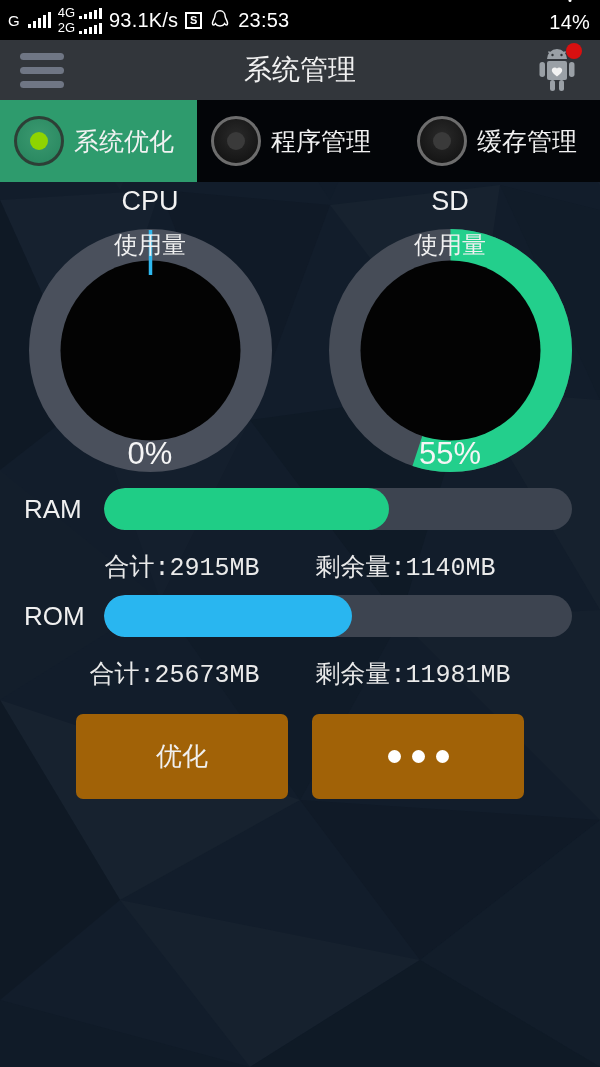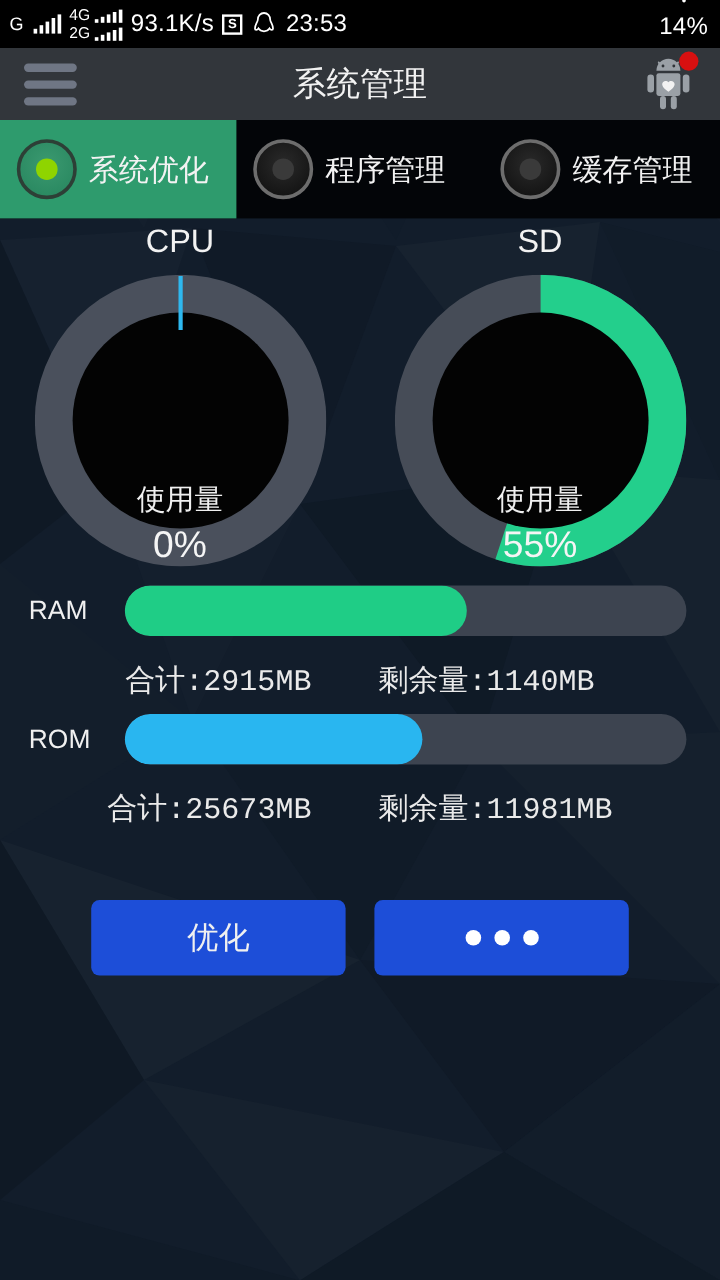--- a/index.html
+++ b/index.html
@@ -201,42 +201,42 @@
     width: 243px; height: 243px;
     margin: 0 auto;
   }
   .gauge-ring svg { display: block; }
   .gauge-center {
     position: absolute;
     inset: 0;
     display: flex;
     flex-direction: column;
     align-items: center;
-    justify-content: flex-end;
+    justify-content: space-between;
     gap: 4px;
     pointer-events: none;
   }
   .gauge-center .lbl { font-size: 24px; color: #f0f0f0; }
   .gauge-center .val { font-size: 31px; color: #f5f5f5; }
 
   
   .mem-section {
     position: relative;
     z-index: 3;
     padding-top: 14px;
   }
   .mem-row {
     display: flex;
     align-items: center;
     padding: 0 28px 0 24px;
     height: 46px;
   }
   .mem-label {
     width: 80px;
-    font-size: 22px;
+    font-size: 26px;
     color: #f0f0f0;
     flex: 0 0 auto;
   }
   .mem-track {
     flex: 1;
     height: 42px;
     background: #3d4450;
     border-radius: 21px;
     overflow: hidden;
   }
@@ -261,28 +261,27 @@
   .btn-row {
     position: relative;
     z-index: 3;
     display: flex;
     justify-content: center;
     gap: 24px;
     padding-top: 14px;
   }
   .btn {
     width: 212px;
-    height: 63px;
-    background: #1d4ed8;
+    height: 85px;
+    background: #a16207;
     border-radius: 7px;
     display: flex;
     align-items: center;
     justify-content: center;
     cursor: pointer;
-    margin-top: 36px;
   }
   .btn-label {
     font-size: 26px;
     color: #f0f0f0;
   }
   .dots { display: flex; gap: 11px; align-items: center; }
   .dots i {
     width: 13px; height: 13px;
     border-radius: 50%;
     background: #ffffff;

